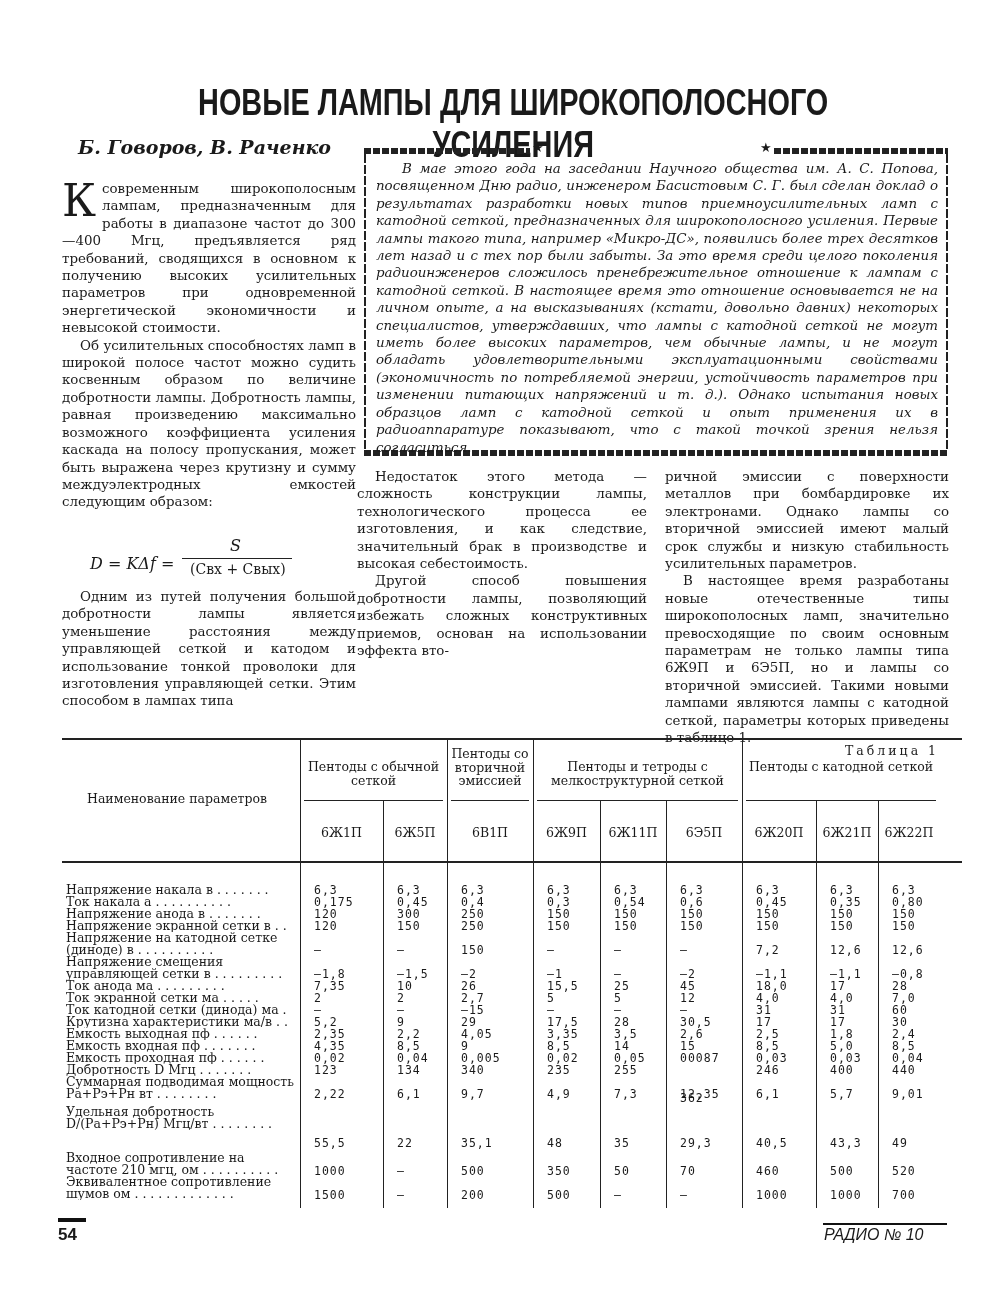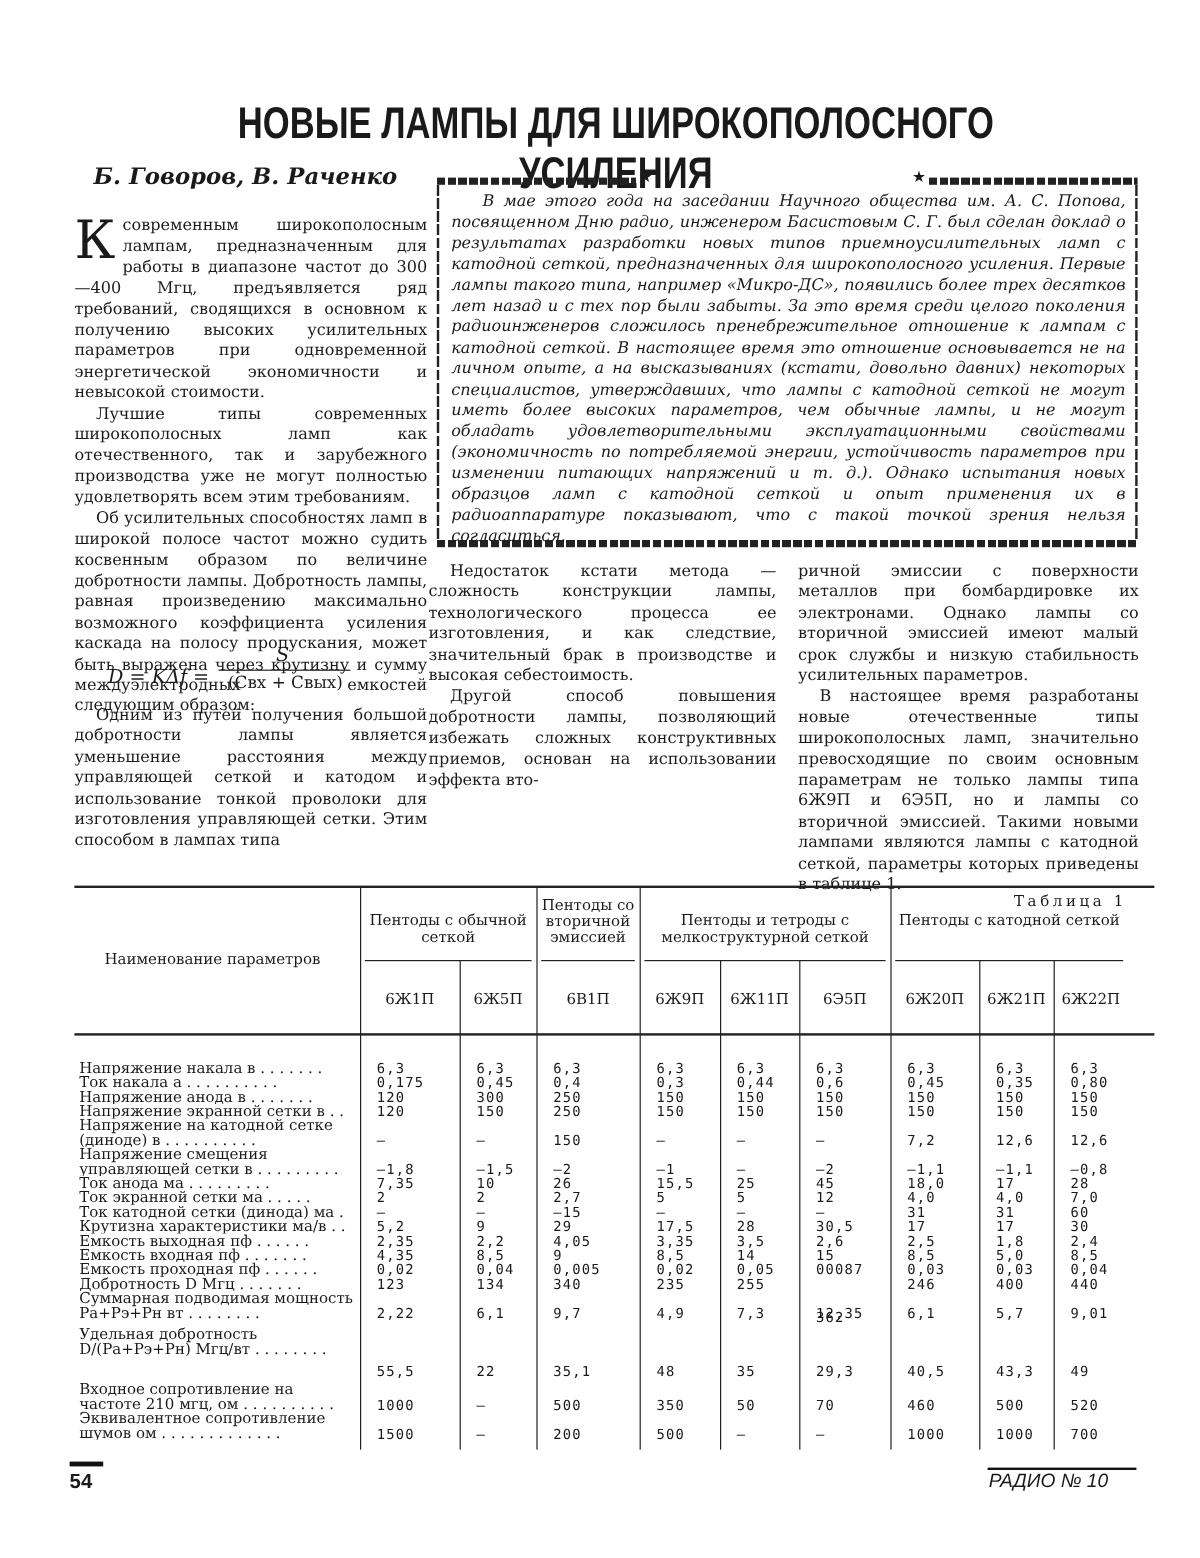--- a/index.html
+++ b/index.html
@@ -42,21 +42,20 @@
   .journal { position: absolute; left: 824px; top: 1226px; font-style: italic; font-size: 16px; font-family: "Liberation Sans", sans-serif; }
 </style>
 </head>
 <body>
 
 <div class="title">НОВЫЕ ЛАМПЫ ДЛЯ ШИРОКОПОЛОСНОГО УСИЛЕНИЯ</div>
 <div class="authors">Б. Говоров, В. Раченко</div>
 
 <div class="col col-left">
   <p class="noind"><span class="dropcap">К</span><span>современным широкополосным лампам, предназначенным для работы в диапазоне частот до 300—400 Мгц, предъявляется ряд требований, сводящихся в основном к получению высоких усилительных параметров при одновременной энергетической экономичности и невысокой стоимости.</span></p>
-  <p>Лучшие типы современных широкополосных ламп как отечественного, так и зарубежного производства уже не могут полностью удовлетворять всем этим требованиям.</p>
   <p>Об усилительных способностях ламп в широкой полосе частот можно судить косвенным образом по величине добротности лампы. Добротность лампы, равная произведению максимально возможного коэффициента усиления каскада на полосу пропускания, может быть выражена через крутизну и сумму междуэлектродных емкостей следующим образом:</p>
 </div>
 
 <div class="formula">
   <span class="lhs">D = KΔf =</span>
   <span class="num">S</span>
   <span class="bar"></span>
   <span class="den">(Cвх + Cвых)</span>
 </div>
 
@@ -71,21 +70,21 @@
   <div class="wav" style="left:410px;top:0;width:174px;"></div>
   <div class="side" style="left:0;"></div>
   <div class="side" style="right:0;"></div>
   <div class="wav" style="left:0;bottom:0;width:584px;"></div>
   <div class="text">
     <p>В мае этого года на заседании Научного общества им. А. С. Попова, посвященном Дню радио, инженером Басистовым С. Г. был сделан доклад о результатах разработки новых типов приемноусилительных ламп с катодной сеткой, предназначенных для широкополосного усиления. Первые лампы такого типа, например «Микро-ДС», появились более трех десятков лет назад и с тех пор были забыты. За это время среди целого поколения радиоинженеров сложилось пренебрежительное отношение к лампам с катодной сеткой. В настоящее время это отношение основывается не на личном опыте, а на высказываниях (кстати, довольно давних) некоторых специалистов, утверждавших, что лампы с катодной сеткой не могут иметь более высоких параметров, чем обычные лампы, и не могут обладать удовлетворительными эксплуатационными свойствами (экономичность по потребляемой энергии, устойчивость параметров при изменении питающих напряжений и т. д.). Однако испытания новых образцов ламп с катодной сеткой и опыт применения их в радиоаппаратуре показывают, что с такой точкой зрения нельзя согласиться.</p>
   </div>
 </div>
 
 <div class="col col-mid">
-  <p>Недостаток кстати метода — сложность конструкции лампы, технологического процесса ее изготовления, и как следствие, значительный брак в производстве и высокая себестоимость.</p>
+  <p>Недостаток этого метода — сложность конструкции лампы, технологического процесса ее изготовления, и как следствие, значительный брак в производстве и высокая себестоимость.</p>
   <p>Другой способ повышения добротности лампы, позволяющий избежать сложных конструктивных приемов, основан на использовании эффекта вто-</p>
 </div>
 
 <div class="col col-right">
   <p class="noind">ричной эмиссии с поверхности металлов при бомбардировке их электронами. Однако лампы со вторичной эмиссией имеют малый срок службы и низкую стабильность усилительных параметров.</p>
   <p>В настоящее время разработаны новые отечественные типы широкополосных ламп, значительно превосходящие по своим основным параметрам не только лампы типа 6Ж9П и 6Э5П, но и лампы со вторичной эмиссией. Такими новыми лампами являются лампы с катодной сеткой, параметры которых приведены в таблице 1.</p>
 </div>
 
 <div class="table-caption">Таблица 1</div>
 
@@ -128,21 +127,21 @@
       <div class="cell" style="left:614px;top:884px;">6,3</div>
       <div class="cell" style="left:680px;top:884px;">6,3</div>
       <div class="cell" style="left:756px;top:884px;">6,3</div>
       <div class="cell" style="left:830px;top:884px;">6,3</div>
       <div class="cell" style="left:892px;top:884px;">6,3</div>
       <div class="row-label" style="top:896px;white-space:normal;">Ток накала а . . . . . . . . . .</div>
       <div class="cell" style="left:314px;top:896px;">0,175</div>
       <div class="cell" style="left:397px;top:896px;">0,45</div>
       <div class="cell" style="left:461px;top:896px;">0,4</div>
       <div class="cell" style="left:547px;top:896px;">0,3</div>
-      <div class="cell" style="left:614px;top:896px;">0,44</div>
+      <div class="cell" style="left:614px;top:896px;">0,54</div>
       <div class="cell" style="left:680px;top:896px;">0,6</div>
       <div class="cell" style="left:756px;top:896px;">0,45</div>
       <div class="cell" style="left:830px;top:896px;">0,35</div>
       <div class="cell" style="left:892px;top:896px;">0,80</div>
       <div class="row-label" style="top:908px;white-space:normal;">Напряжение анода в . . . . . . .</div>
       <div class="cell" style="left:314px;top:908px;">120</div>
       <div class="cell" style="left:397px;top:908px;">300</div>
       <div class="cell" style="left:461px;top:908px;">250</div>
       <div class="cell" style="left:547px;top:908px;">150</div>
       <div class="cell" style="left:614px;top:908px;">150</div>

